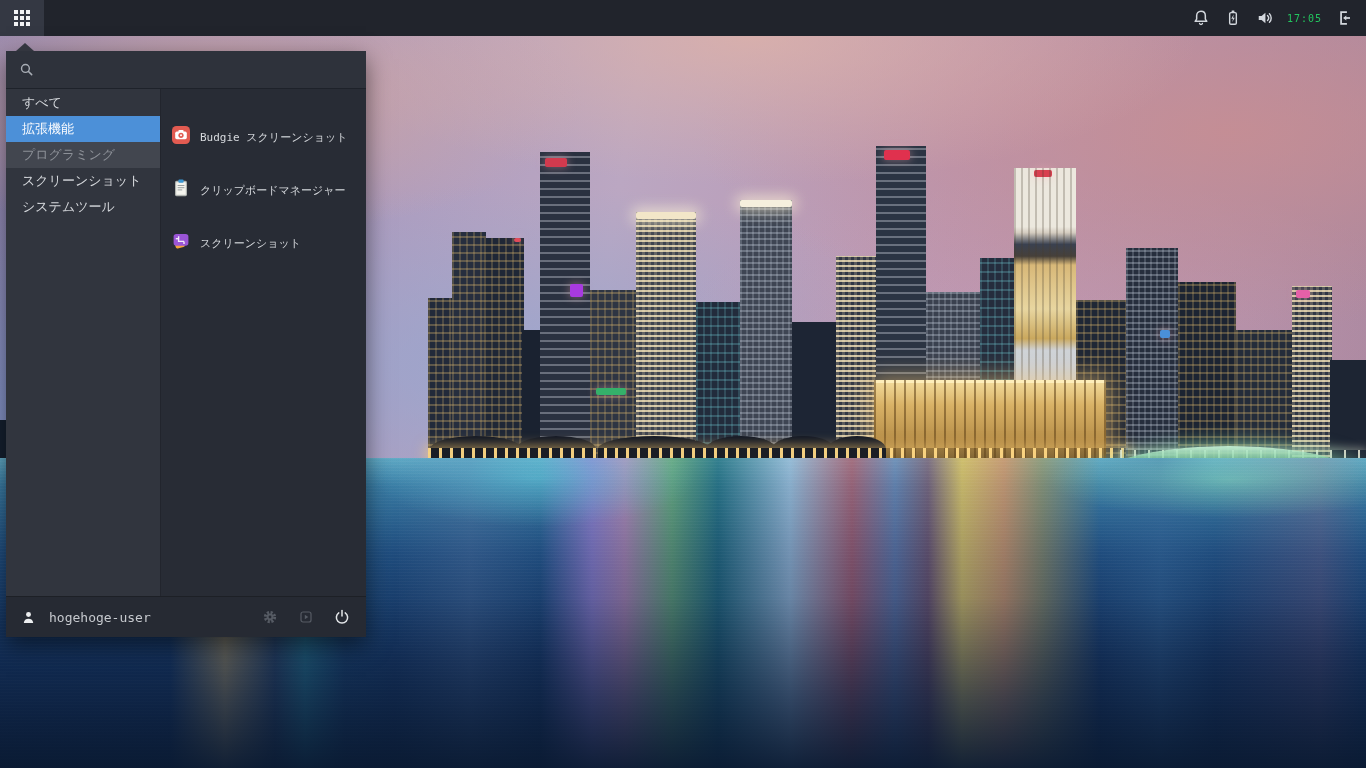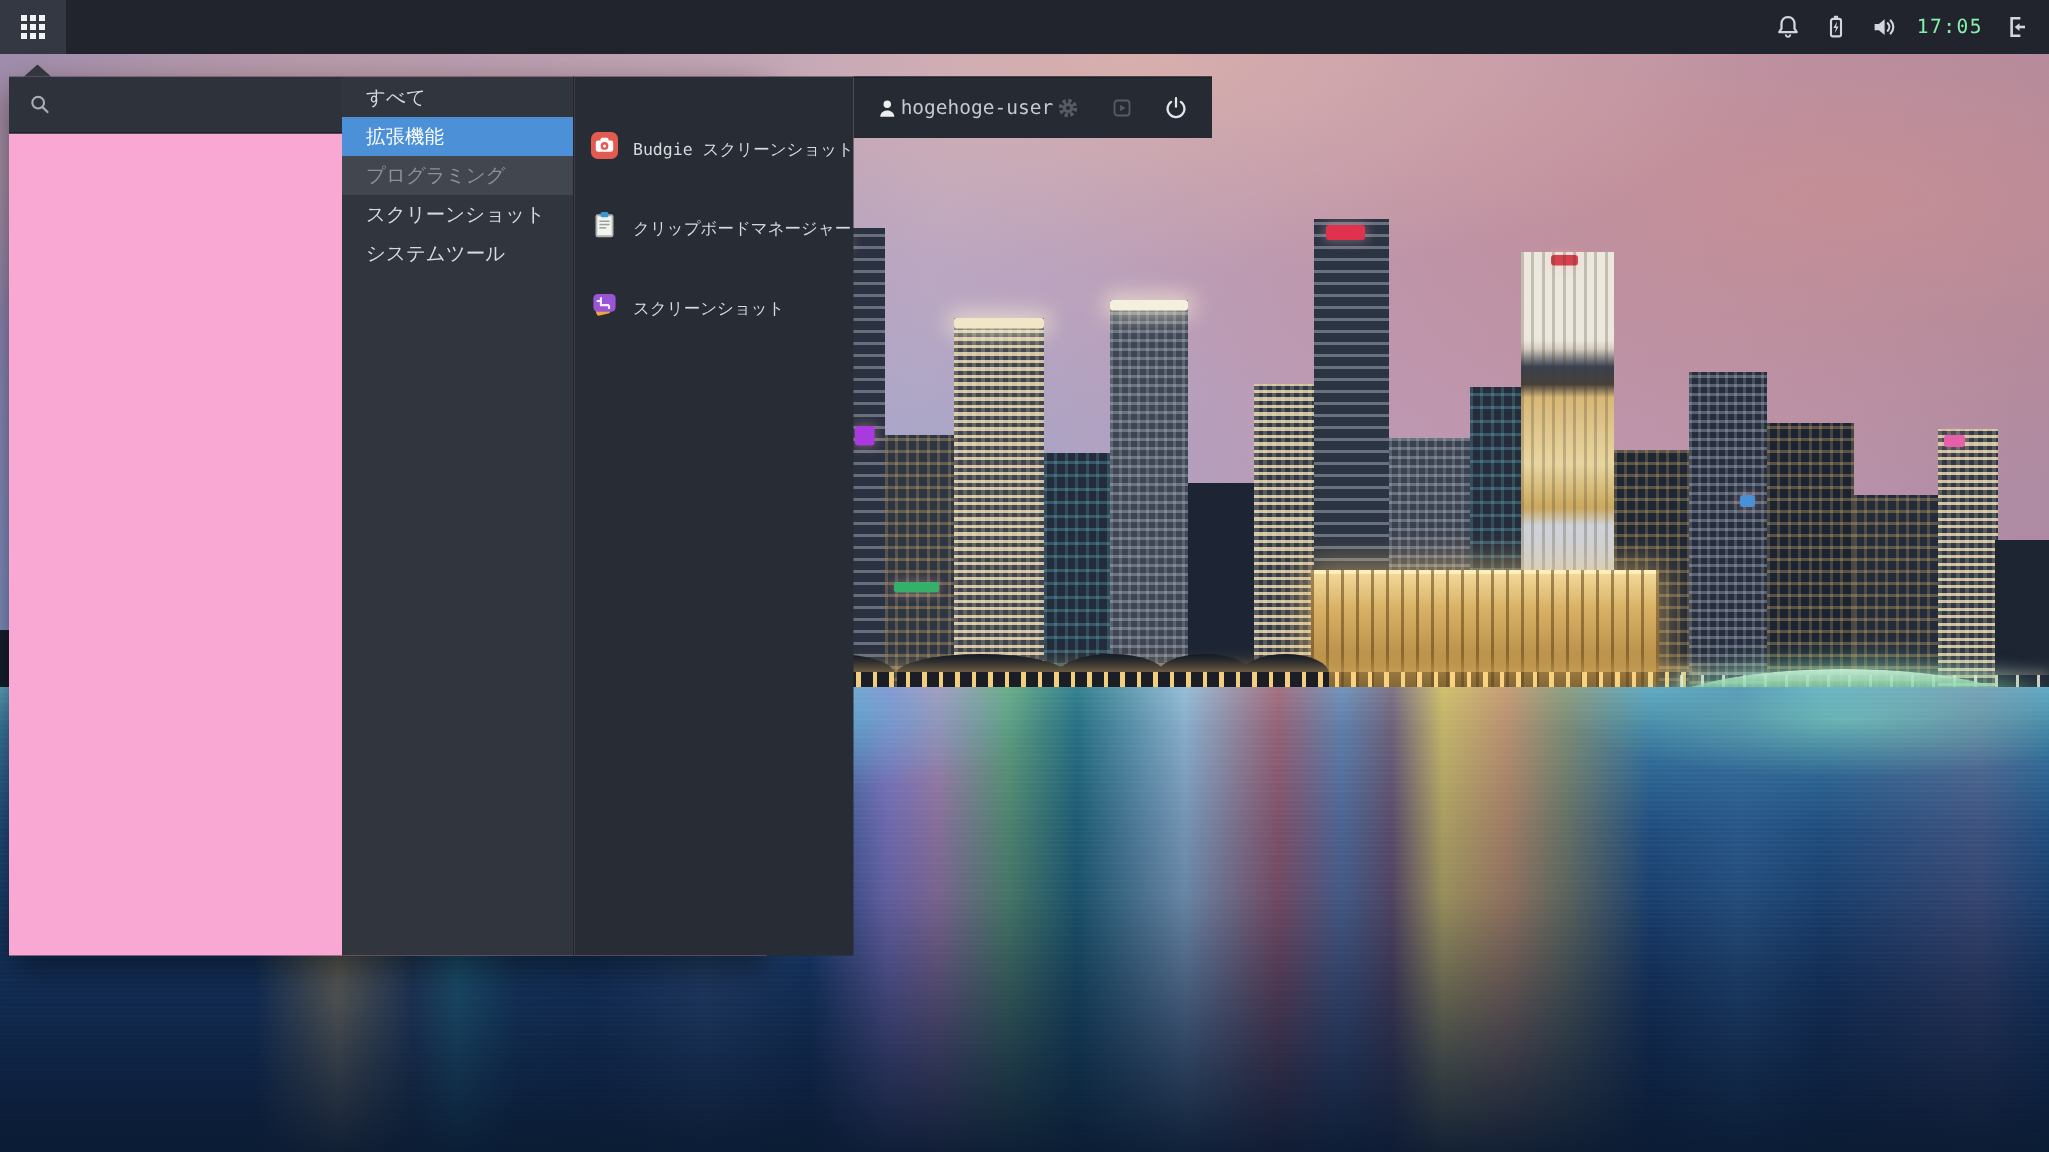--- a/index.html
+++ b/index.html
@@ -92,45 +92,45 @@
   
   .panel{position:absolute;left:0;top:0;width:1366px;height:36px;background:#21242c;
       z-index:40;display:flex;align-items:center;}
   .app-grid-btn{width:44px;height:36px;background:#343843;display:flex;align-items:center;
       justify-content:center;cursor:pointer;}
   .grid-dots{display:grid;grid-template-columns:repeat(3,4px);grid-auto-rows:4px;gap:2px;}
   .grid-dots span{background:#f2f3f5;}
   .tray{margin-left:auto;display:flex;align-items:center;gap:12px;padding-right:12px;color:#d3d7dd;}
   .tray .ticon{width:20px;height:20px;display:flex;align-items:center;justify-content:center;cursor:pointer;}
   .tray svg{width:20px;height:20px;}
-  .clock{font-size:13px;color:#86efac;letter-spacing:1px;cursor:default;text-align:right;}
+  .clock{font-size:10px;color:#22c55e;letter-spacing:1px;cursor:default;text-align:right;}
   
-  .menu{position:absolute;left:6px;top:51px;width:505px;height:586px;z-index:50;
-      background:#f9a8d4;box-shadow:0 8px 22px rgba(0,0,0,.5);display:flex;}
+  .menu{position:absolute;left:6px;top:51px;width:360px;height:586px;z-index:50;
+      background:#fde047;box-shadow:0 8px 22px rgba(0,0,0,.5);display:flex;flex-direction:column;}
   .menu-arrow{position:absolute;left:10px;top:-8px;width:0;height:0;
       border-left:9px solid transparent;border-right:9px solid transparent;
       border-bottom:8px solid #33363f;}
   .search-bar{height:37px;background:#2e323b;border-bottom:1px solid #1e222a;
       display:flex;align-items:center;padding:0 12px;gap:8px;flex:none;}
   .search-bar svg{width:17px;height:17px;color:#a8adb5;flex:none;}
   .search-input{flex:1;background:transparent;border:none;outline:none;color:#dfe2e6;
       font:13px "DejaVu Sans Mono","Liberation Mono",monospace;}
   .menu-body{flex:1;display:flex;min-height:0;}
   .cat-col{width:154px;background:#31353e;border-right:1px solid #22252d;padding-top:1px;}
   .cat-item{height:26px;display:flex;align-items:center;padding-left:16px;
       font-size:13px;color:#d6d9dd;cursor:pointer;white-space:nowrap;}
   .cat-item.selected{background:#4c90d8;color:#fbfcfe;}
   .cat-item.disabled{background:#42464f;color:#8c9097;}
   .app-col{flex:1;background:#282c35;padding-top:3px;overflow:hidden;}
   .app-item{height:32px;display:flex;align-items:flex-end;gap:9px;padding-left:10px;
       font-size:11px;color:#d6d9dd;cursor:pointer;white-space:nowrap;margin-top:21px;}
   .app-item .aicon{width:20px;height:20px;flex:none;display:flex;}
   .app-item svg{width:20px;height:20px;}
   .menu-footer{height:40px;flex:none;background:#262a33;border-top:1px solid #1d2026;
-      display:flex;align-items:center;padding:0 14px;}
+      display:flex;align-items:center;padding:0 14px;gap:12px;}
   .user-icon{width:17px;height:17px;color:#eceef0;display:flex;}
   .user-icon svg{width:17px;height:17px;}
   .user-name{font-size:13px;color:#c6c9ce;}
   .footer-spacer{flex:1;}
   .fbtn{width:20px;height:20px;display:flex;align-items:center;justify-content:center;cursor:pointer;}
   .fbtn svg{width:16px;height:16px;}
   .fbtn.dim{color:#565b64;}
   .fbtn.bright{color:#e4e7ea;}
   .fbtn.bright svg{width:18px;height:18px;}
 </style>

